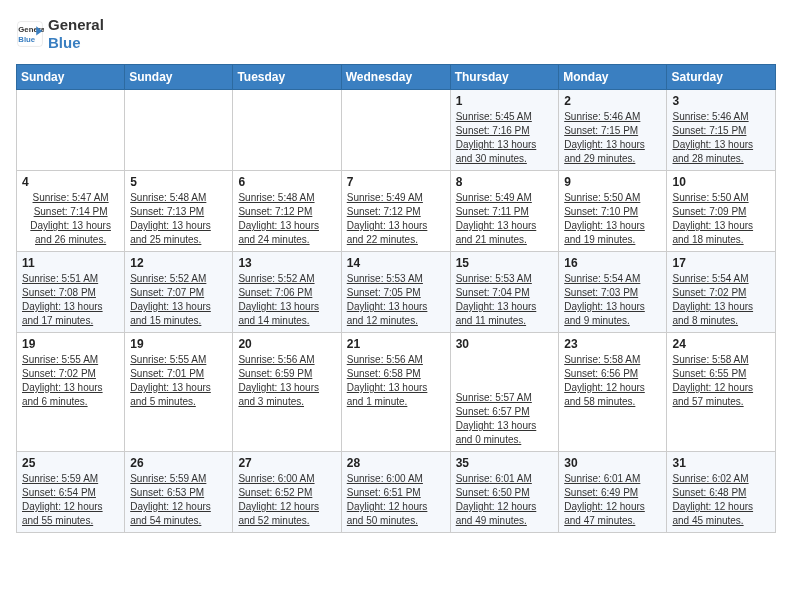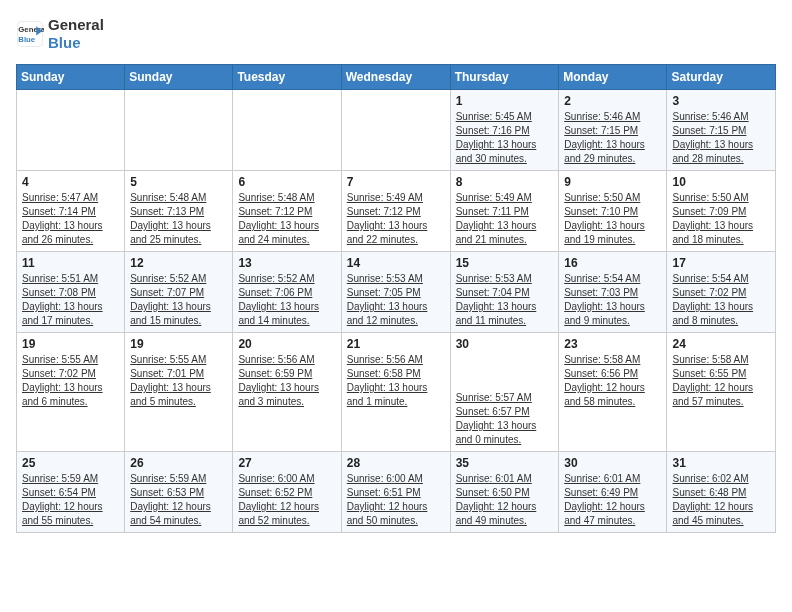--- a/index.html
+++ b/index.html
@@ -132,21 +132,21 @@
           <span class="day-num">3</span>
           <div class="day-info" style="white-space: pre-line;">Sunrise: 5:46 AM
 Sunset: 7:15 PM
 Daylight: 13 hours
 and 28 minutes.</div>
         </td>
       </tr>
       <tr>
         <td>
           <span class="day-num">4</span>
-          <div class="day-info" style="white-space: pre-line;">Sunrise: 5:47 AM
+          <div class="day-info" style="white-space: pre-line; text-align: center;">Sunrise: 5:47 AM
 Sunset: 7:14 PM
 Daylight: 13 hours
 and 26 minutes.</div>
         </td>
         <td>
           <span class="day-num">5</span>
           <div class="day-info" style="white-space: pre-line;">Sunrise: 5:48 AM
 Sunset: 7:13 PM
 Daylight: 13 hours
 and 25 minutes.</div>

